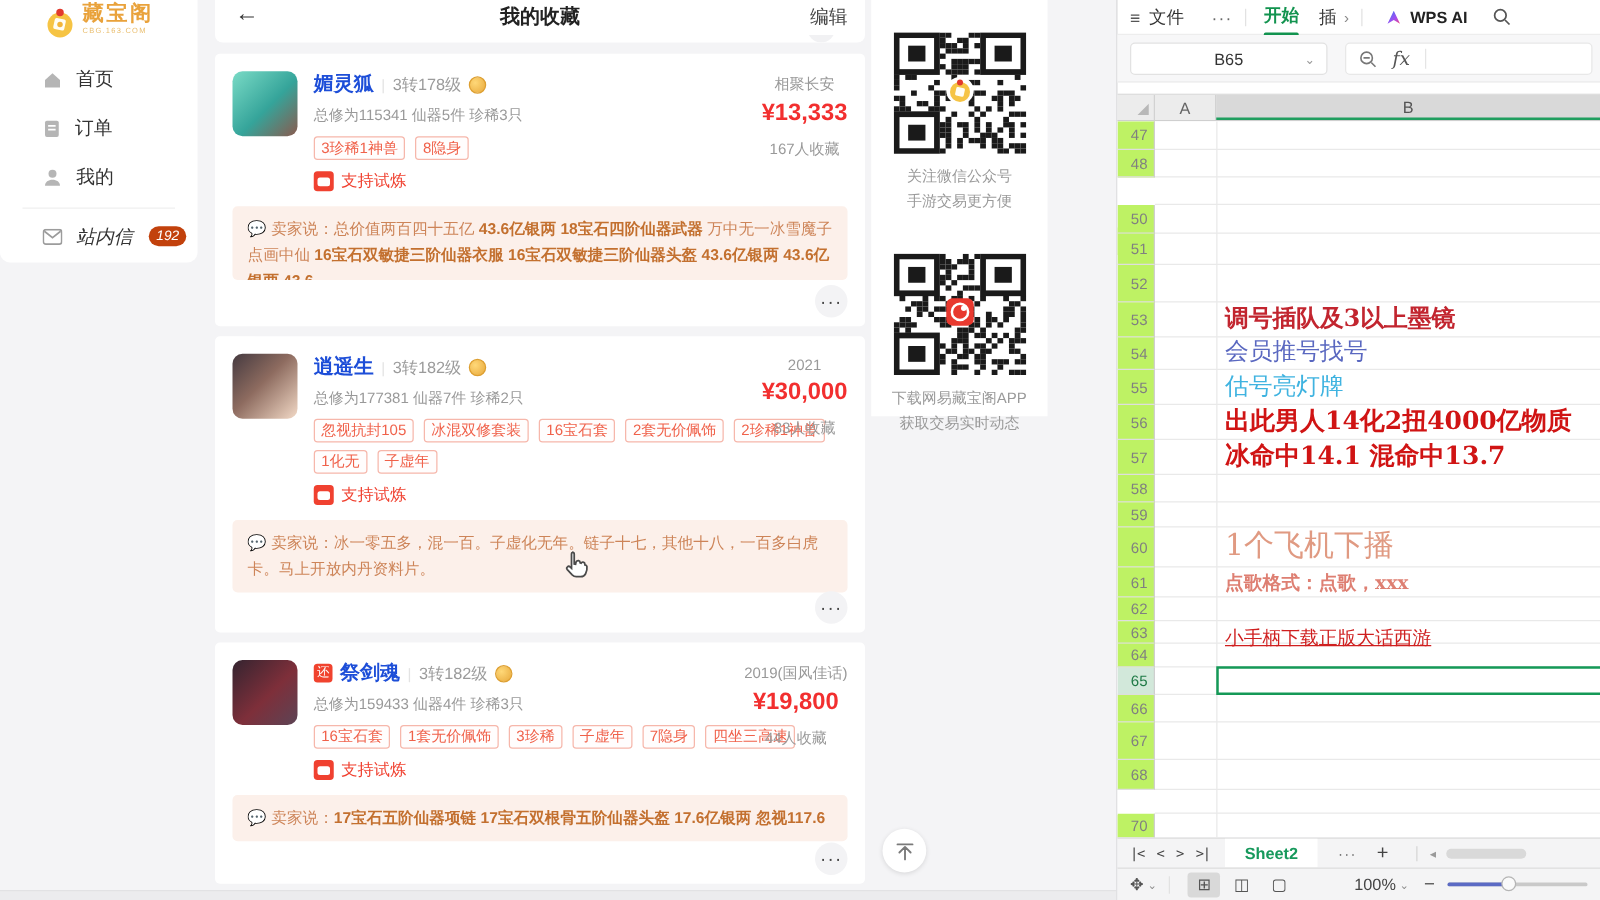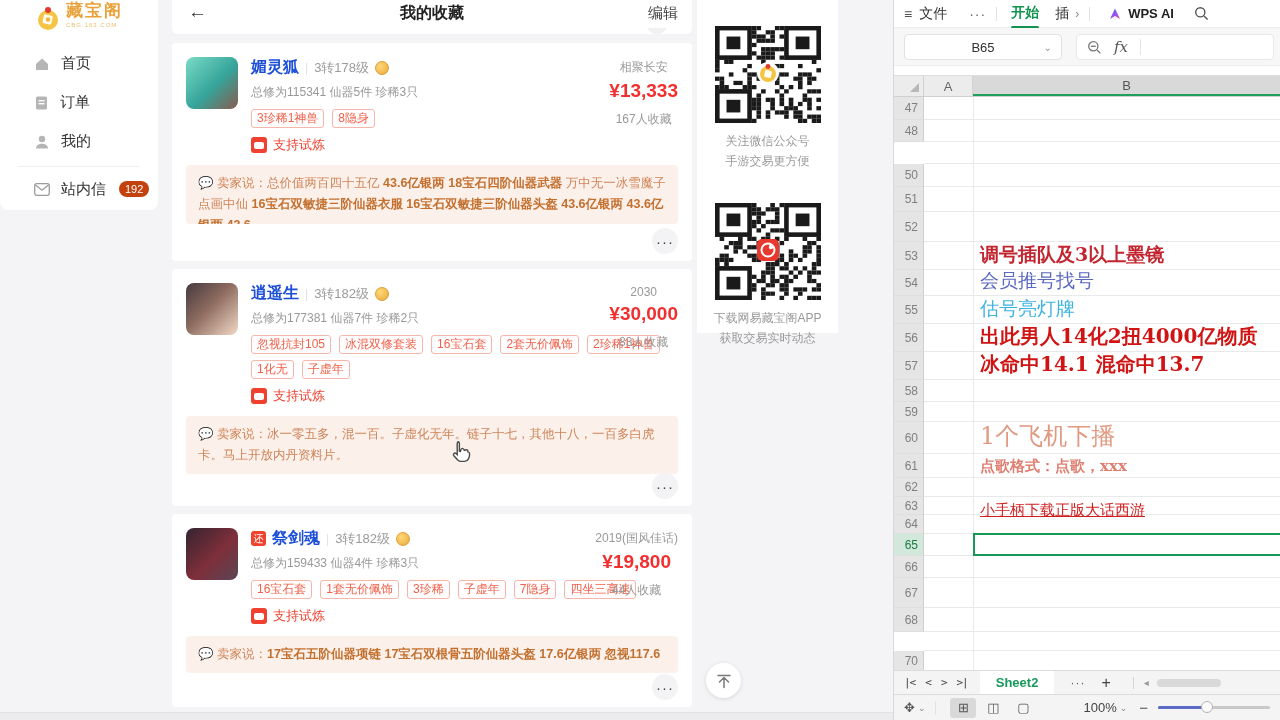--- a/index.html
+++ b/index.html
@@ -8,21 +8,21 @@
   #app { position:absolute; inset:0; }
 
   
   .sidebar { position:absolute; left:0; top:0; width:158px; height:210px; background:#fff; border-radius:0 0 8px 8px; }
   .logo { display:flex; align-items:center; justify-content:center; gap:5px; padding-top:4px; height:32px; }
   .logo-txt { color:#e9a23b; font-weight:bold; font-size:17px; letter-spacing:2px; line-height:15px; }
   .logo-sub { color:#e9bd6d; font-size:6px; letter-spacing:1px; font-weight:normal; }
   .side-item { height:39px; display:flex; align-items:center; padding-left:34px; gap:11px; color:#333; font-size:15px; cursor:pointer; }
   .side-item svg { flex:none; }
   .side-divider { border-top:1px solid #f0f0f0; margin:5px 18px 0 18px; }
-  .msg-item { height:40px; margin-top:2px; }
+  .msg-item { height:40px; margin-top:2px;font-style:italic; }
   .badge { background:#c2410c; color:#fff; font-size:11px; line-height:16px; border-radius:9px; padding:0 6px; margin-left:2px; }
 
   
   .center { position:absolute; left:172px; top:0; width:520px; }
   .c-header { height:28px; background:#fff; position:relative; display:flex; align-items:center; }
   .back { position:absolute; left:16px; top:1px; font-size:19px; color:#333; cursor:pointer; }
   .c-title { position:absolute; left:0; right:0; text-align:center; top:3px; font-size:16px; font-weight:bold; color:#222; }
   .edit { position:absolute; right:14px; top:4px; font-size:15px; color:#444; cursor:pointer; }
   .c-strip { height:6px; background:#fff; border-radius:0 0 6px 6px; position:relative; margin-bottom:9px; overflow:hidden; }
   .half-dot { position:absolute; right:24px; top:-5px; width:22px; height:11px; border-radius:0 0 11px 11px; background:#f1f1f3; }
@@ -94,21 +94,21 @@
             display:flex; align-items:center; gap:12px; padding-left:10px; }
   .fx { font-family:"DejaVu Serif", serif; font-style:italic; font-size:15px; color:#555; }
 
   .chead { position:absolute; left:0; right:0; top:75px; height:22px; display:flex; background:#ececec; border-top:1px solid #dedede; border-bottom:1px solid #cfcfcf; font-size:13px; color:#666; }
   .selall { width:30px; position:relative; border-right:1px solid #d2d2d2; cursor:pointer; }
   .selall::after { content:""; position:absolute; right:4px; bottom:4px; border-left:9px solid transparent; border-bottom:9px solid #b8b8b8; }
   .colA { width:49px; display:flex; align-items:center; justify-content:center; border-right:1px solid #d2d2d2; cursor:pointer; }
   .colB { flex:1; display:flex; align-items:center; justify-content:center; background:#d9d9d9; border-bottom:2px solid #1f9e5f; color:#555; cursor:pointer; }
 
   .grid { position:absolute; left:0; right:0; top:97px; height:573px; overflow:hidden; background:#fff; }
-  .rowhdr { position:absolute; left:0; width:30px; background:#e5e5e5; border-bottom:1px solid #dedede; border-right:1px solid #cfcfcf;
+  .rowhdr { position:absolute; left:0; width:30px; background:#bef264; border-bottom:1px solid #dedede; border-right:1px solid #cfcfcf;
             font-size:12px; color:#808080; display:flex; align-items:center; justify-content:flex-end; padding-right:5px; cursor:pointer; }
   .rowhdr.active { background:#d2e8da; color:#1f7a46; }
   .rline { position:absolute; left:30px; right:0; border-bottom:1px solid #e9e9e9; }
   .vlineA { position:absolute; left:79px; top:0; bottom:0; width:1px; background:#e9e9e9; }
   .celltxt { position:absolute; left:86px; display:flex; align-items:flex-end; padding-bottom:2px; white-space:nowrap;
              font-family:"DejaVu Serif", serif; }
   .selbox { position:absolute; left:79px; border:2px solid #159957; background:transparent; z-index:5; }
 
   .sheetbar { position:absolute; left:0; right:0; top:670px; height:24px; background:#f4f4f5; border-top:1px solid #dcdcdc;
               display:flex; align-items:center; font-size:12px; color:#555; }
@@ -246,21 +246,21 @@
                 <span class="tag">2珍稀1神兽</span>
                 <span class="tag">1化无</span>
                 <span class="tag">子虚年</span>
               </div>
               <div class="trial">
                 <span class="trial-ic"></span>
                 <span>支持试炼</span>
               </div>
             </div>
             <div class="rightcol">
-              <div class="server">2030</div>
+              <div class="server">2021</div>
               <div class="price">¥30,000</div>
               <div class="favs">83人收藏</div>
             </div>
           </div>
           <div class="seller two"><span>💬 卖家说：</span>冰一零五多，混一百。子虚化无年。链子十七，其他十八，一百多白虎卡。马上开放内丹资料片。</div>
           <button class="dots">···</button>
         </div>
         <div class="card h3">
           <div class="row1">
             <div class="avatar av3"></div>

